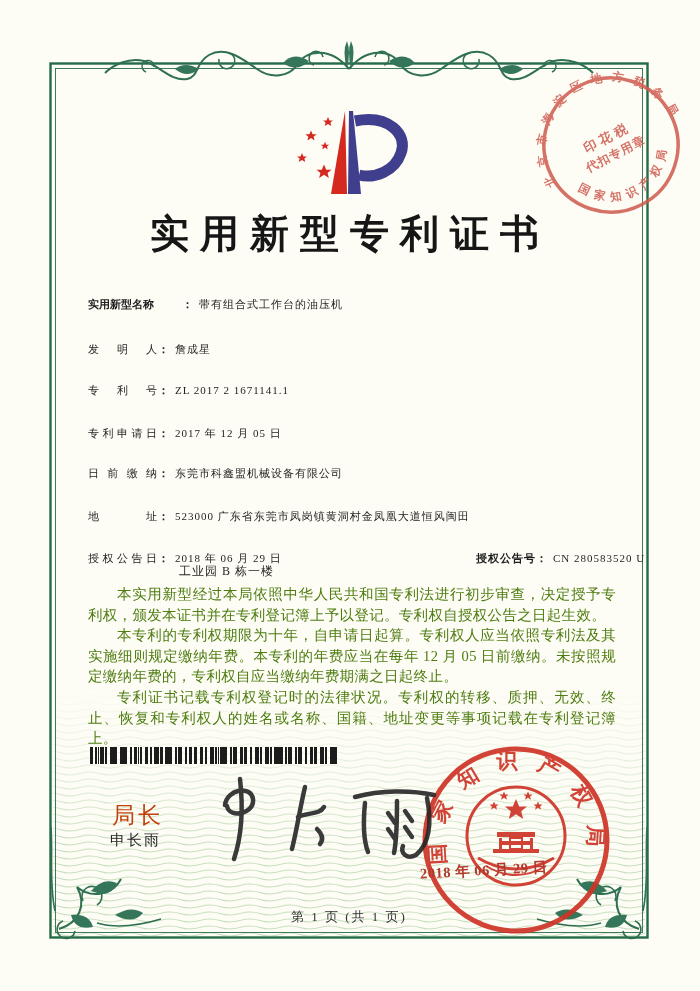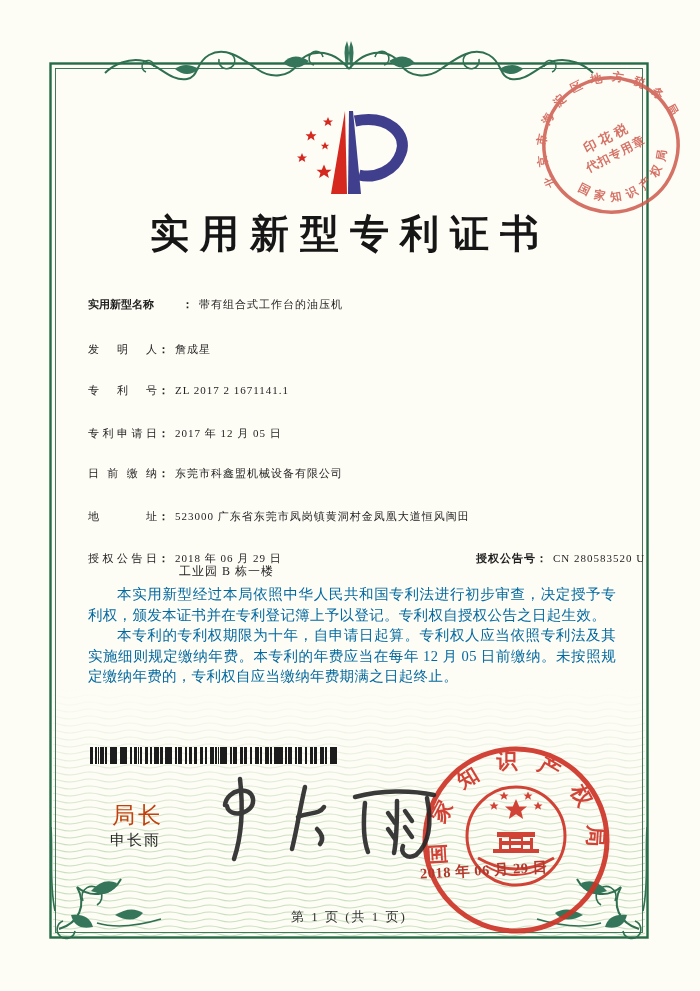--- a/index.html
+++ b/index.html
@@ -15,21 +15,21 @@
          letter-spacing:11px;color:#161616;z-index:3;}
   .row{position:absolute;left:88px;font-size:11px;white-space:nowrap;z-index:3;letter-spacing:1px;}
   .lbl{display:inline-block;width:70px;text-align:justify;text-align-last:justify;font-weight:400;}
   .lbl-wide{display:inline-block;width:94px;font-weight:600;letter-spacing:0;}
   .colon{font-weight:600;}
   .val{margin-left:5px;}
   .addr2{left:179px;top:535px;font-size:12px;letter-spacing:1px;z-index:3;margin-top:28px;}
   .grant2{position:absolute;left:388px;top:0;}
   .bodytext{left:88px;top:584px;width:528px;z-index:3;}
   .bodytext p{margin:0;font-size:14.5px;line-height:20.6px;text-indent:2em;
-              text-align:justify;letter-spacing:0.3px;color:#0369a1;}
+              text-align:justify;letter-spacing:0.3px;color:#4d7c0f;}
   .barcode{left:90px;top:747px;width:247px;height:17px;z-index:3;
     background-image:
       repeating-linear-gradient(90deg,#1c1c1c 0 2px,rgba(0,0,0,0) 2px 5px),
       repeating-linear-gradient(90deg,#1c1c1c 0 1px,rgba(0,0,0,0) 1px 8px),
       repeating-linear-gradient(90deg,#1c1c1c 0 3px,rgba(0,0,0,0) 3px 11px);
   }
   .director-title{left:112px;top:800px;font-size:23px;letter-spacing:3px;z-index:3;
     font-family:"Liberation Sans","DejaVu Sans",sans-serif;color:#c2410c;}
   .director-name{left:110px;top:831px;font-size:15px;letter-spacing:2px;z-index:3;
     font-family:"Liberation Sans","DejaVu Sans",sans-serif;color:#262626;}
@@ -151,20 +151,21 @@
   <div class="row" style="top:551px;">
     <span class="lbl">授权公告日</span><span class="colon">：</span><span class="val">2018 年 06 月 29 日</span>
     <span class="grant2">
       <span style="font-weight:600;">授权公告号</span><span class="colon">：</span><span class="val">CN 280583520 U</span>
     </span>
   </div>
 
   <div class="abs bodytext">
     <p>本实用新型经过本局依照中华人民共和国专利法进行初步审查，决定授予专利权，颁发本证书并在专利登记簿上予以登记。专利权自授权公告之日起生效。</p>
     <p>本专利的专利权期限为十年，自申请日起算。专利权人应当依照专利法及其实施细则规定缴纳年费。本专利的年费应当在每年 12 月 05 日前缴纳。未按照规定缴纳年费的，专利权自应当缴纳年费期满之日起终止。</p>
+    <p>专利证书记载专利权登记时的法律状况。专利权的转移、质押、无效、终止、恢复和专利权人的姓名或名称、国籍、地址变更等事项记载在专利登记簿上。</p>
   </div>
 
   <div class="abs barcode"></div>
 
   <div class="abs director-title">局长</div>
   <div class="abs director-name">申长雨</div>
 
   <svg class="abs sig" width="240" height="110" viewBox="0 0 240 110">
     <g fill="none" stroke="#262626" stroke-width="4.5" stroke-linecap="round" opacity="0.9">
       <path d="M20 42 C22 26 46 22 48 36 C50 51 24 56 22 43"></path>

